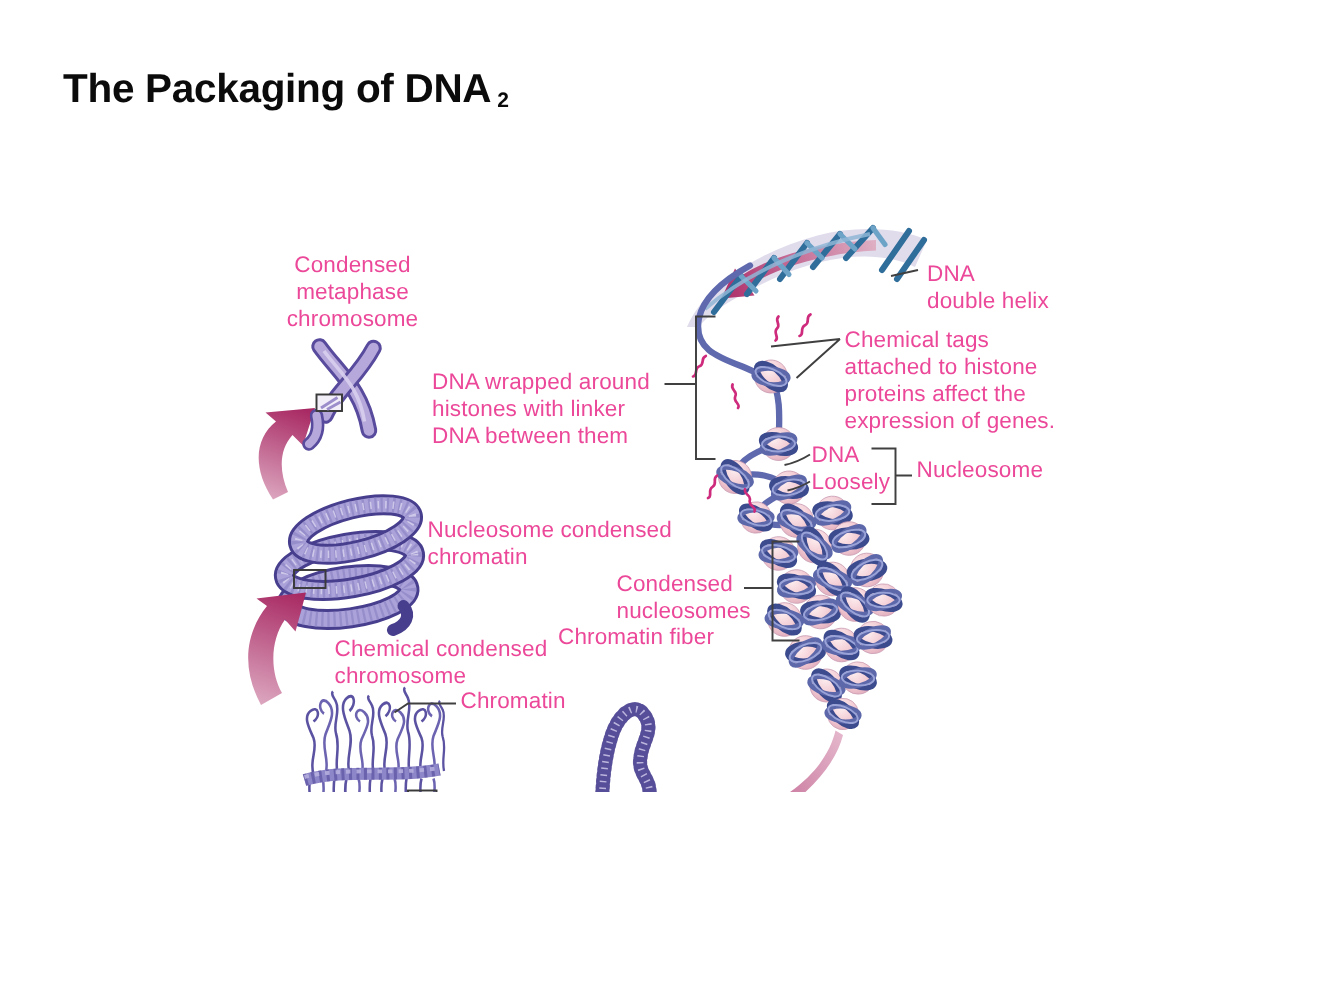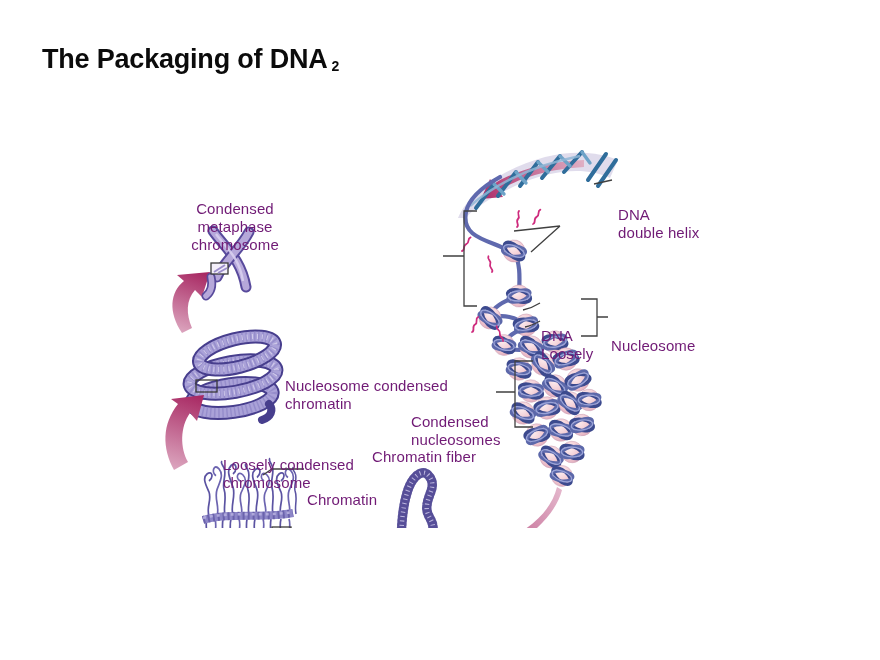--- a/index.html
+++ b/index.html
@@ -1,22 +1,22 @@
 <!DOCTYPE html>
 <html><head>
 <meta charset="utf-8">
 <style>
   html,body{margin:0;padding:0;background:#ffffff;}
   .slide{position:relative;width:880px;height:528px;background:#fff;overflow:hidden;
          font-family:"Liberation Sans", sans-serif;}
   .title{position:absolute;left:42px;top:44px;font-size:27px;font-weight:bold;
          color:#0b0b0b;letter-spacing:-0.2px;white-space:nowrap;}
   .title .sup{font-size:14px;font-weight:bold;position:relative;top:3px;margin-left:4px;}
-  .label{position:absolute;font-size:15px;line-height:18px;color:#701a75;
-         white-space:pre-line;letter-spacing:0.1px;margin-top:32px;}
+  .label{position:absolute;font-size:15px;line-height:18px;color:#ec4899;
+         white-space:pre-line;letter-spacing:0.1px;}
   .label.center{text-align:center;}
   .diagram-svg{position:absolute;left:0;top:0;pointer-events:none;}
   .footer-bar{position:absolute;left:0;top:634px;width:880px;height:11px;
     background:linear-gradient(180deg,#f0a000 0%,#f8b70a 22%,#ffc937 50%,#f8b70a 78%,#efa000 100%);}
 </style>
 </head>
 <body>
 
 <div class="slide">
 
@@ -215,28 +215,35 @@
       <path d="M581,299 L597,299 L597,336 L581,336 M597,317 L608,317"></path>
       <path d="M477,211 L464,211 L464,306 L477,306 M443,256 L464,256"></path>
       <path d="M533,361 L515,361 L515,427 L533,427 M496,392 L515,392"></path>
       <path d="M304,469 L272,469 L263,475"></path>
     </g>
   </svg>
 
   <div class="label center" style="left:157px;top:168px;width:156px;">Condensed
 metaphase
 chromosome</div>
+  <div class="label" style="left:288px;top:246px;">DNA wrapped around
+histones with linker
+DNA between them</div>
   <div class="label" style="left:618px;top:174px;">DNA
 double helix</div>
+  <div class="label" style="left:563px;top:218px;">Chemical tags
+attached to histone
+proteins affect the
+expression of genes.</div>
   <div class="label" style="left:541px;top:295px;">DNA</div>
   <div class="label" style="left:541px;top:313px;">Loosely</div>
   <div class="label" style="left:611px;top:305px;">Nucleosome</div>
   <div class="label" style="left:411px;top:381px;">Condensed
 nucleosomes</div>
   <div class="label" style="left:285px;top:345px;">Nucleosome condensed
 chromatin</div>
-  <div class="label" style="left:223px;top:424px;">Loosely condensed
+  <div class="label" style="left:223px;top:424px;">Chemical condensed
 chromosome</div>
   <div class="label" style="left:372px;top:416px;">Chromatin fiber</div>
   <div class="label" style="left:307px;top:459px;">Chromatin</div>
 
   <div class="footer-bar"></div>
 </div>
 
 </body></html>

